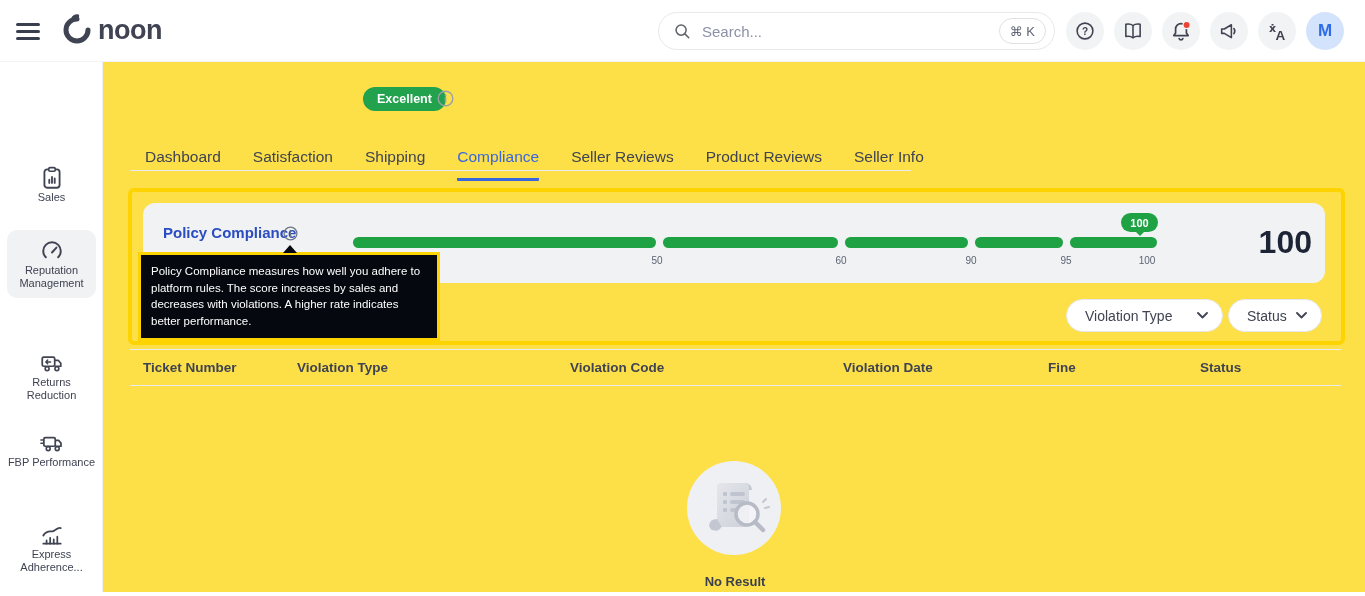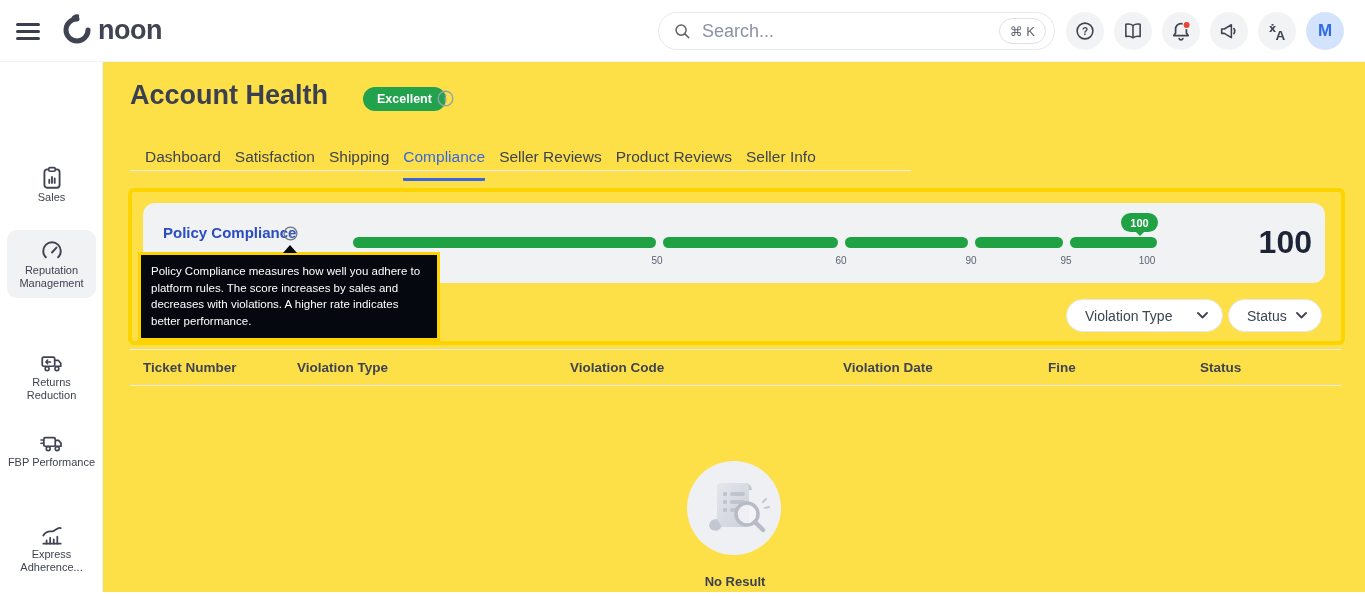--- a/index.html
+++ b/index.html
@@ -8,21 +8,21 @@
        font-family:"Liberation Sans",sans-serif;color:#3f4352;}
   
   .topbar{position:absolute;left:0;top:0;width:1365px;height:62px;background:#fff;
           border-bottom:1px solid #f3f4f6;z-index:5;}
   .hamburger{position:absolute;left:16px;top:19px;width:28px;height:24px;cursor:pointer;}
   .hamburger span{display:block;width:24px;height:3px;background:#3a3f4e;border-radius:2px;margin:4px 0;}
   .brand{position:absolute;left:60px;top:13px;display:flex;align-items:center;gap:4px;}
   .brand-text{font-size:27px;font-weight:800;color:#3f4352;letter-spacing:-0.5px;}
   .searchbar{position:absolute;left:658px;top:12px;width:397px;height:38px;border:1px solid #e7e9ec;
              border-radius:19px;background:#fff;display:flex;align-items:center;padding:0 8px 0 14px;}
-  .searchbar input{flex:1;border:none;outline:none;font-size:18px;color:#3f4352;background:transparent;
+  .searchbar input{flex:1;border:none;outline:none;font-size:15px;color:#3f4352;background:transparent;
                    margin-left:9px;font-family:"Liberation Sans",sans-serif;}
   .searchbar input::placeholder{color:#8b92a6;}
   .kbd-pill{border:1px solid #dfe1e5;border-radius:13px;height:26px;padding:0 10px;display:flex;
             align-items:center;gap:4px;color:#5f6673;font-size:13px;white-space:nowrap;}
   .iconbtn{position:absolute;top:12px;width:38px;height:38px;border-radius:50%;background:#f1f3f4;
            display:flex;align-items:center;justify-content:center;cursor:pointer;}
   .avatar{position:absolute;top:12px;width:38px;height:38px;border-radius:50%;background:#d4e3fc;
           color:#2e6be5;font-size:17px;font-weight:700;display:flex;align-items:center;
           justify-content:center;cursor:pointer;}
   
@@ -32,21 +32,21 @@
              cursor:pointer;padding:8px 0;border-radius:10px;}
   .side-item.active{background:#f1f2f4;}
   .side-label{font-size:11px;color:#3f4352;text-align:center;line-height:13px;}
   .side-divider{position:absolute;left:13px;top:532px;width:77px;height:1px;background:#e9ebee;}
   
   .page-title{position:absolute;left:130px;top:80px;font-size:27px;font-weight:700;color:#3b4050;}
   .status-badge{position:absolute;left:363px;top:87px;height:24px;padding:0 14px;border-radius:13px;
                 background:#22a24c;color:#fff;font-size:12.5px;font-weight:700;display:flex;
                 align-items:center;}
   .title-info{position:absolute;left:437px;top:90px;}
-  .tabs{position:absolute;left:130px;top:144px;display:flex;gap:14px;padding-left:15px;}
+  .tabs{position:absolute;left:130px;top:144px;display:flex;gap:32px;padding-left:15px;}
   .tab{font-size:15.5px;color:#3f4352;padding:4px 0 12px 0;cursor:pointer;border-bottom:3px solid transparent;}
   .tab.active{color:#3866df;border-bottom:3px solid #3866df;border-radius:0 0 1px 1px;}
   .tabs-line{position:absolute;left:130px;top:170px;width:781px;height:1px;background:#e8eaed;}
   
   .highlight-box{position:absolute;left:128px;top:188px;width:1217px;height:157px;
                  border:4px solid #fdd400;border-radius:6px;z-index:6;pointer-events:none;}
   .metric-card{position:absolute;left:143px;top:203px;width:1182px;height:80px;background:#f0f2f4;
                border-radius:12px;z-index:2;}
   .metric-title{position:absolute;left:163px;top:224px;font-size:15px;font-weight:700;color:#2b4dc0;z-index:3;}
   .metric-info{position:absolute;left:283px;top:226px;z-index:3;cursor:pointer;}
@@ -187,21 +187,20 @@
         <path d="M7 20 V17 M10.3 20 V14.6 M13.6 20 V16 M16.9 20 V13.6" stroke="#3f4352" stroke-width="1.6" stroke-linecap="round"></path>
         <path d="M4 12.5 C7.5 6.5 11 10 14 8 C16.5 6.4 18.5 5 20 5.6" fill="none" stroke="#3f4352" stroke-width="1.7" stroke-linecap="round"></path>
       </svg>
       <span class="side-label">Express Adherence...</span>
     </div>
 
     <div class="side-divider"></div>
 
   </div>
 
-  <div class="page-title">Account Health</div>
   <div class="status-badge">Excellent</div>
   <div class="title-info">
     <svg width="17" height="17" viewBox="0 0 17 17">
       <circle cx="8.5" cy="8.5" r="7.3" fill="none" stroke="#98a0ac" stroke-width="1.4"></circle>
       <circle cx="8.5" cy="5.3" r="1" fill="#98a0ac"></circle>
       <line x1="8.5" y1="7.6" x2="8.5" y2="12" stroke="#98a0ac" stroke-width="1.6" stroke-linecap="round"></line>
     </svg>
   </div>
 
   <div class="tabs">

